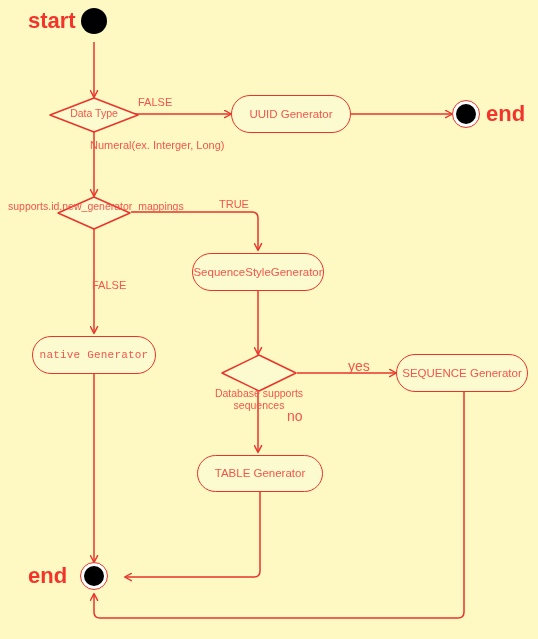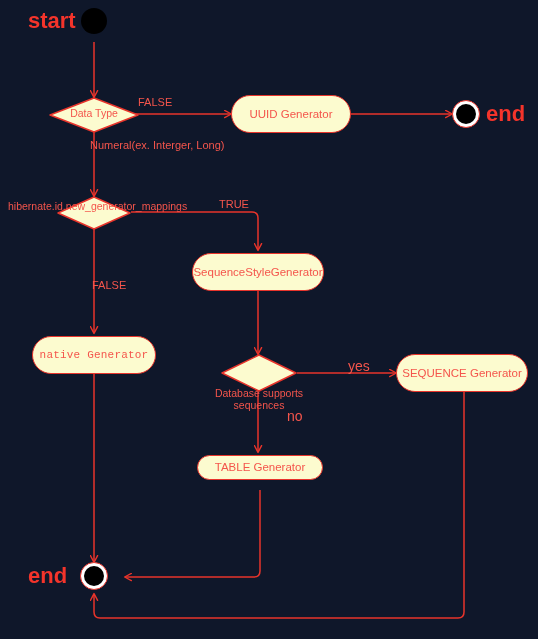--- a/index.html
+++ b/index.html
@@ -4,21 +4,21 @@
 <style>
   html, body {
     margin: 0;
     padding: 0;
     background: #ffffff;
   }
   #canvas {
     position: relative;
     width: 538px;
     height: 639px;
-    background: #0f172a;
+    background: #fef9c3;
     overflow: hidden;
     font-family: "Liberation Sans", sans-serif;
   }
   #edges {
     position: absolute;
     left: 0;
     top: 0;
     width: 538px;
     height: 639px;
   }
@@ -165,39 +165,39 @@
     <svg class="decision-shape" width="90" height="36" viewBox="0 0 90 36">
       <path d="M45,1 L89,18 L45,35 L1,18 Z" fill="#fcfbcf" stroke="#e8342b" stroke-width="1.5" stroke-linejoin="round"></path>
     </svg>
     <div class="decision-label" style="left:0; top:11px; width:90px;">Data Type</div>
   </div>
 
   <div class="decision-wrap" style="left:57px; top:196px; width:74px; height:34px;">
     <svg class="decision-shape" width="74" height="34" viewBox="0 0 74 34">
       <path d="M37,1 L73,17 L37,33 L1,17 Z" fill="#fcfbcf" stroke="#e8342b" stroke-width="1.5" stroke-linejoin="round"></path>
     </svg>
-    <div class="decision-label" style="left:-49px; top:5px; width:172px; text-align:left;">hibernate.id.new_generator_mappings</div>
+    <div class="decision-label" style="left:-49px; top:5px; width:172px; text-align:left;">supports.id.new_generator_mappings</div>
   </div>
 
   <div class="decision-wrap" style="left:221px; top:354px; width:76px; height:38px;">
     <svg class="decision-shape" width="76" height="38" viewBox="0 0 76 38">
       <path d="M38,1 L75,19 L38,37 L1,19 Z" fill="#fcfbcf" stroke="#e8342b" stroke-width="1.5" stroke-linejoin="round"></path>
     </svg>
     <div class="decision-label multi" style="left:-9px; top:1px; width:94px;margin-top:32px;">Database supports sequences</div>
   </div>
 
   <div class="node activity" style="left:231px; top:95px; width:120px; height:38px;">UUID Generator</div>
 
   <div class="node activity" style="left:192px; top:253px; width:132px; height:38px;">SequenceStyleGenerator</div>
 
   <div class="node activity" style="left:396px; top:354px; width:132px; height:38px;">SEQUENCE Generator</div>
 
   <div class="node activity mono" style="left:32px; top:336px; width:124px; height:38px;">native Generator</div>
 
-  <div class="node activity" style="left:197px; top:455px; width:126px; height:25px;">TABLE Generator</div>
+  <div class="node activity" style="left:197px; top:455px; width:126px; height:37px;">TABLE Generator</div>
 
   <span class="edge-label" style="left:138px; top:96px;">FALSE</span>
 
   <span class="edge-label" style="left:90px; top:139px;">Numeral(ex. Interger, Long)</span>
 
   <span class="edge-label" style="left:219px; top:198px;">TRUE</span>
 
   <span class="edge-label" style="left:92px; top:279px;">FALSE</span>
 
   <span class="edge-label small" style="left:348px; top:360px;">yes</span>

